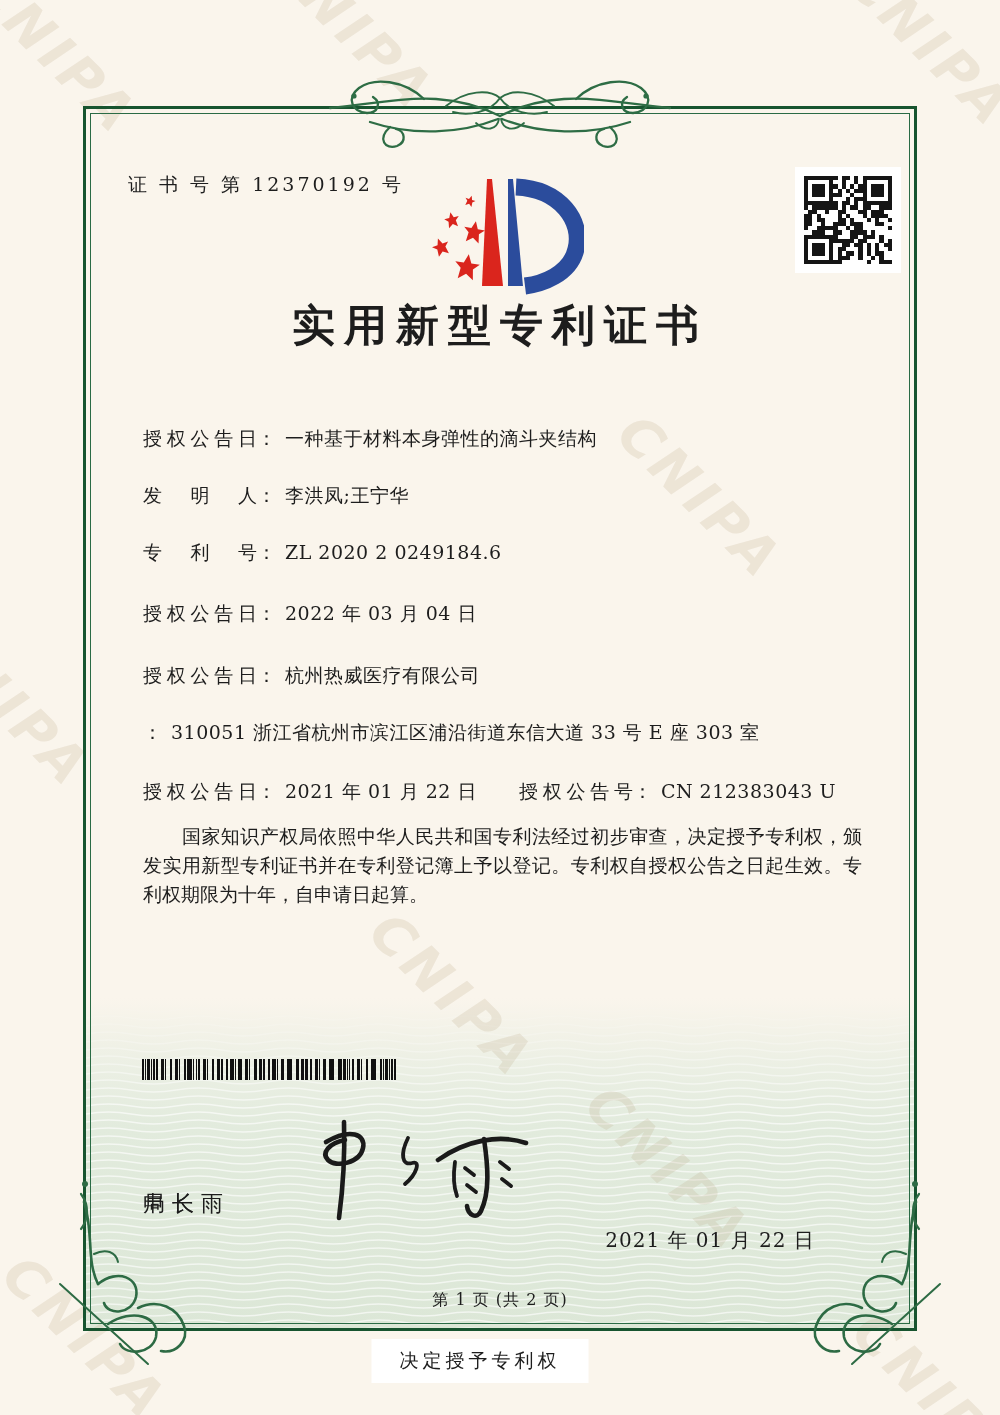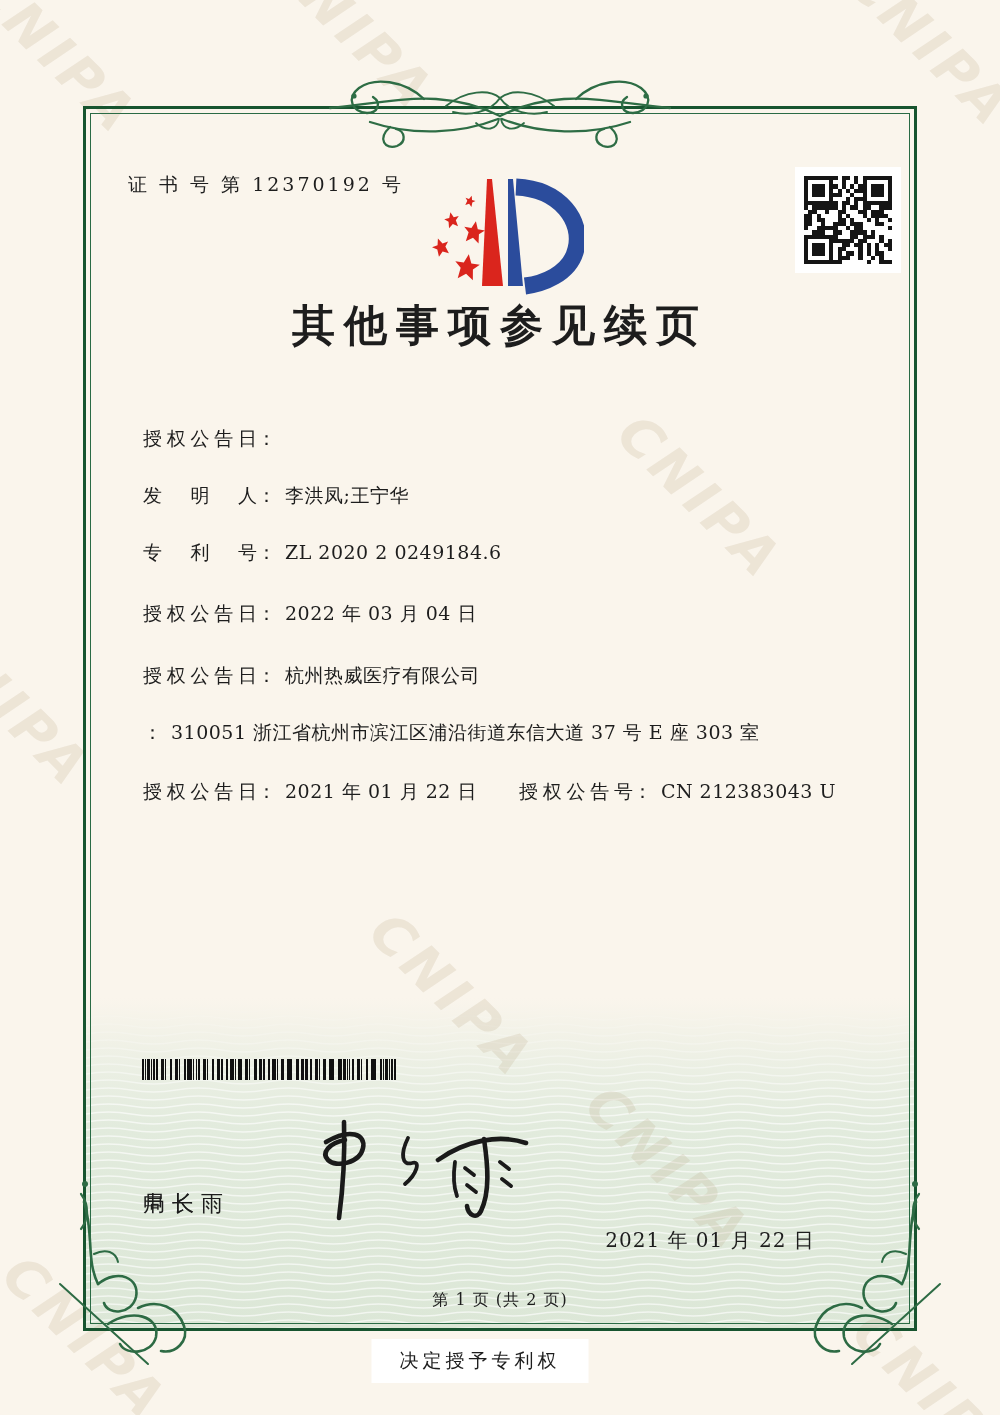--- a/index.html
+++ b/index.html
@@ -390,25 +390,26 @@
     <i style="grid-area: 21 / 6;"></i>
     <i style="grid-area: 21 / 7;"></i>
     <i style="grid-area: 21 / 8;"></i>
     <i style="grid-area: 21 / 9;"></i>
     <i style="grid-area: 21 / 16;"></i>
     <i style="grid-area: 21 / 19;"></i>
     <i style="grid-area: 21 / 20;"></i>
     <i style="grid-area: 21 / 21;"></i>
   </div>
 
-<div class="abs title">其他事项参见续页</div>
+<div class="abs title">实用新型专利证书</div>
 
 <div class="abs frow" style="top:425px">
   <span class="fl">授权公告日</span>
     <span class="sep">：</span>
+  <span class="fv">一种基于材料本身弹性的滴斗夹结构</span>
 </div>
 <div class="abs frow" style="top:482px">
   <span class="fl">发明人</span>
     <span class="sep">：</span>
   <span class="fv">李洪凤;王宁华</span>
 </div>
 <div class="abs frow" style="top:539px">
   <span class="fl">专利号</span>
     <span class="sep">：</span>
   <span class="fv">ZL 2020 2 0249184.6</span>
@@ -418,34 +419,35 @@
     <span class="sep">：</span>
   <span class="fv">2022 年 03 月 04 日</span>
 </div>
 <div class="abs frow" style="top:662px">
   <span class="fl">授权公告日</span>
     <span class="sep">：</span>
   <span class="fv">杭州热威医疗有限公司</span>
 </div>
 <div class="abs frow" style="top:719px">
     <span class="sep">：</span>
-  <span class="fv" style="width:592px">310051 浙江省杭州市滨江区浦沿街道东信大道 37 号 E 座 303 室</span>
+  <span class="fv" style="width:592px">310051 浙江省杭州市滨江区浦沿街道东信大道 33 号 E 座 303 室</span>
 </div>
 <div class="abs frow" style="top:778px">
   <span class="fl">授权公告日</span>
     <span class="sep">：</span>
   <span class="fv">2021 年 01 月 22 日</span>
   <span class="g2">
     <span class="fl">授权公告号</span>
       <span class="sep">：</span>
     <span class="fv">CN 212383043 U</span>
   </span>
 </div>
 
 <div class="abs paras">
+  <p>国家知识产权局依照中华人民共和国专利法经过初步审查，决定授予专利权，颁发实用新型专利证书并在专利登记簿上予以登记。专利权自授权公告之日起生效。专利权期限为十年，自申请日起算。</p>
 </div>
 
 <div class="abs barcode"></div>
 
 <div class="abs sgt" style="top:1189px">局长</div>
 <div class="abs sgt" style="top:1189px">申长雨</div>
 
 <svg class="abs sig" width="260" height="110" viewBox="0 0 260 110">
   <g fill="none" stroke="#1a1a1a" stroke-width="4.6" stroke-linecap="round">
     <path d="M38,30 C62,16 78,22 75,36 C72,51 48,56 40,48 C33,41 41,31 57,28"></path>

